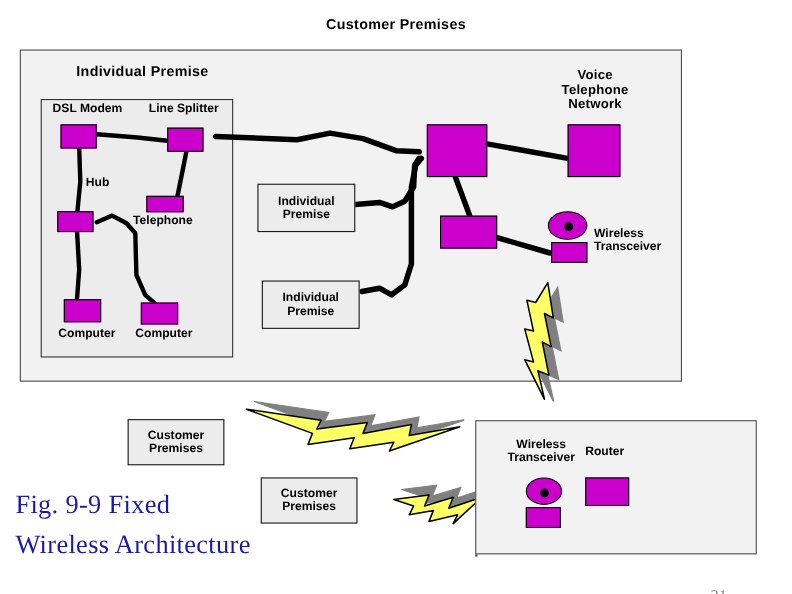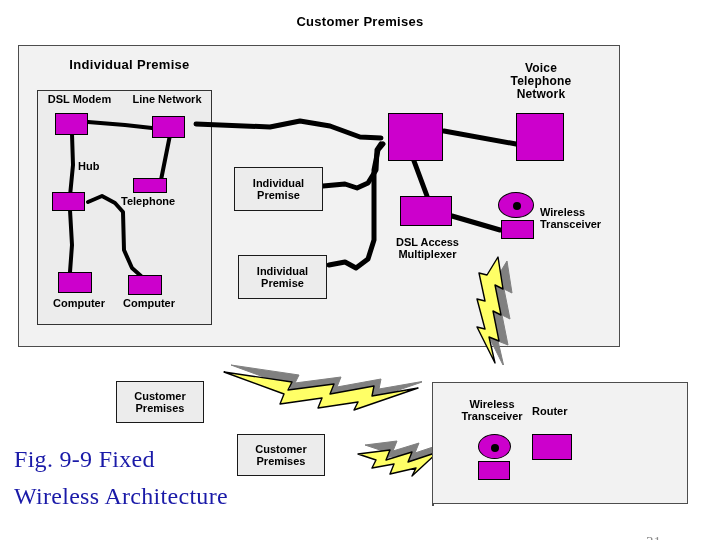--- a/index.html
+++ b/index.html
@@ -134,21 +134,21 @@
     <path d="M 414,161 L 427,196" fill="none" stroke="#000" stroke-width="5" stroke-linecap="round"></path>
 
     <path d="M 452,216 L 500,230" fill="none" stroke="#000" stroke-width="5" stroke-linecap="round"></path>
 
     <path d="M 510,468 L 533,452" fill="none" stroke="#000" stroke-width="4" stroke-linecap="round"></path>
 
     <path d="M 573,443 L 605,450" fill="none" stroke="#000" stroke-width="4" stroke-linecap="round"></path>
   </svg>
 
   <div class="abs sm-label" style="left:37px; top:93px; width:85px;">DSL Modem</div>
-  <div class="abs sm-label" style="left:122px; top:93px; width:90px;">Line Network</div>
+  <div class="abs sm-label" style="left:122px; top:93px; width:90px;">Line Splitter</div>
   <div class="abs sm-label" style="left:66px; top:160px; width:54px; text-align:left;margin-left:12px;">Hub</div>
   <div class="abs sm-label" style="left:121px; top:195px; width:80px; text-align:left;">Telephone</div>
   <div class="abs sm-label" style="left:43px; top:297px; width:72px;">Computer</div>
   <div class="abs sm-label" style="left:113px; top:297px; width:72px;">Computer</div>
 
   <div class="abs dev" style="left:55px; top:113px; width:33px; height:22px;"></div>
   <div class="abs dev" style="left:152px; top:116px; width:33px; height:22px;"></div>
   <div class="abs dev" style="left:52px; top:192px; width:33px; height:19px;"></div>
   <div class="abs dev" style="left:133px; top:178px; width:34px; height:15px;"></div>
   <div class="abs dev" style="left:58px; top:272px; width:34px; height:21px;"></div>
@@ -164,22 +164,20 @@
   </div>
 
   <div class="abs dev" style="left:388px; top:113px; width:55px; height:48px;"></div>
 
   <div class="abs hdr-label" style="left:495px; top:62px; width:92px;">Voice
 Telephone
 Network</div>
   <div class="abs dev" style="left:516px; top:113px; width:48px; height:48px;"></div>
 
   <div class="abs dev" style="left:400px; top:196px; width:52px; height:30px;"></div>
-  <div class="abs sm-label" style="left:385px; top:236px; width:85px;">DSL Access
-Multiplexer</div>
 
   <div class="abs dish" style="left:498px; top:192px; width:36px; height:26px;">
     <span class="dish-dot" style="left:14px; top:9px; width:8px; height:8px;"></span>
   </div>
   <div class="abs dev" style="left:501px; top:220px; width:33px; height:19px;"></div>
   <div class="abs sm-label" style="left:540px; top:206px; width:80px; text-align:left;">Wireless
 Transceiver</div>
 
   <svg class="abs" style="left:465px; top:255px;" width="70" height="110">
     <polygon points="33,2 38,34 30,30 36,60 28,56 34,86 24,82 30,108 12,72 20,74 12,44 20,46 14,18 22,20" transform="translate(9,4)" fill="#808080" stroke="#808080" stroke-width="1"></polygon>

